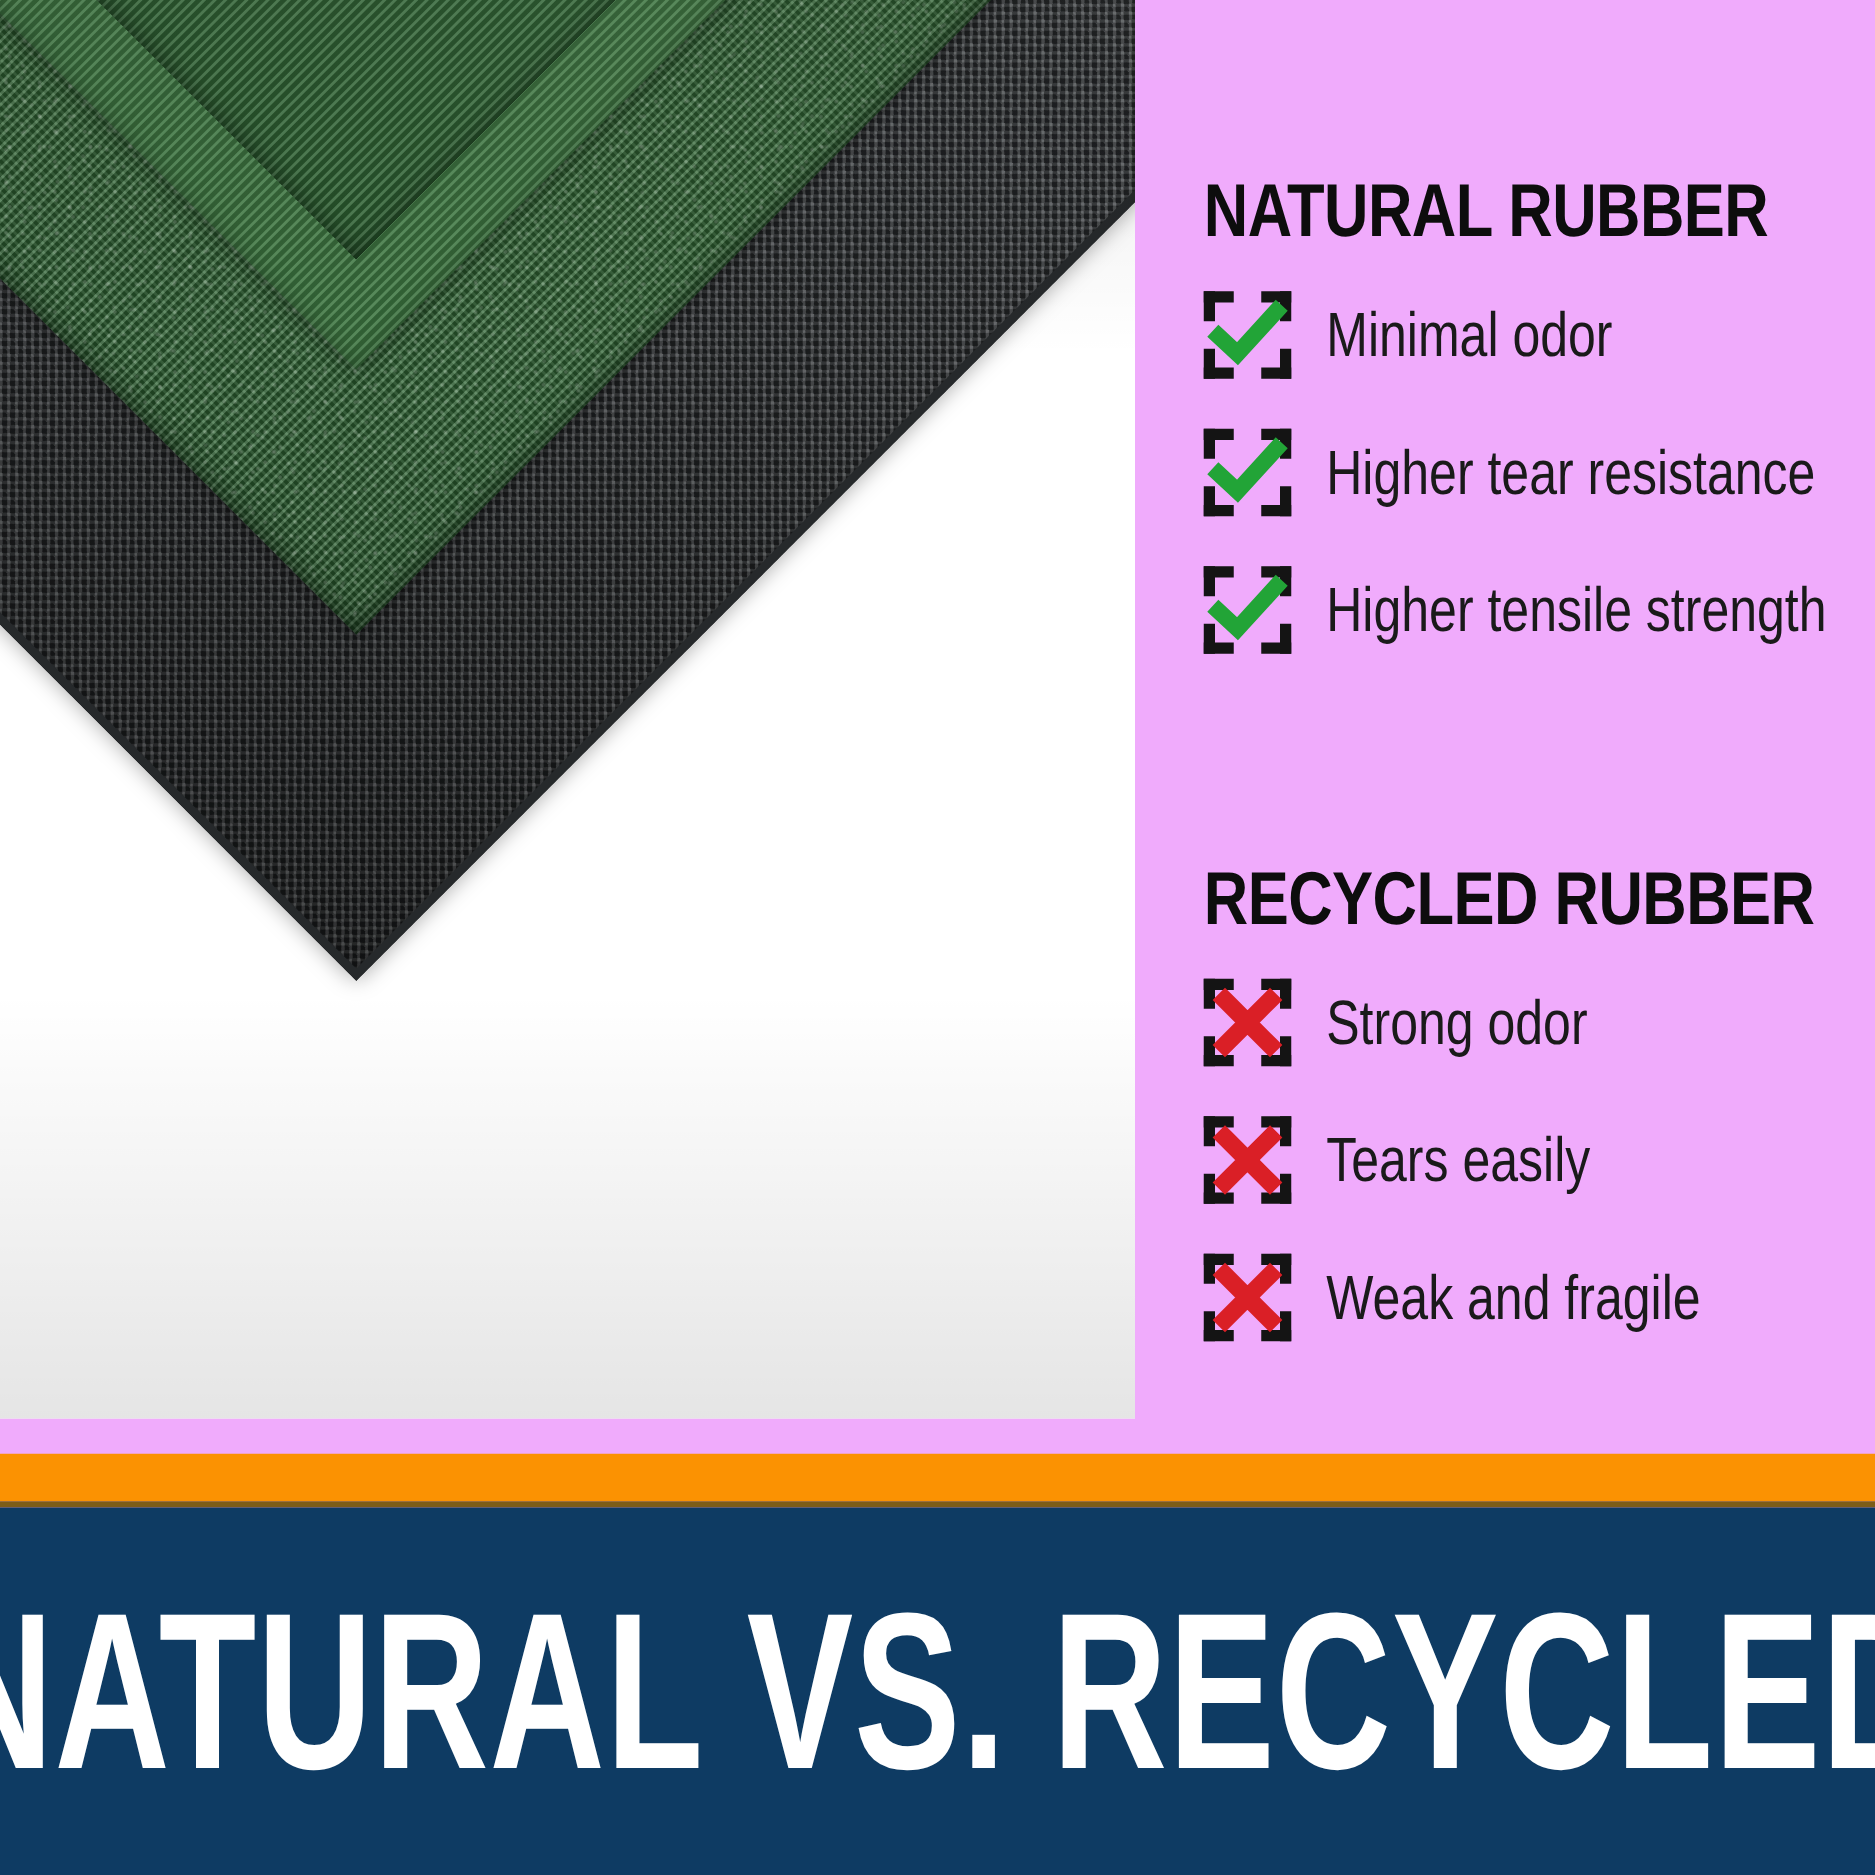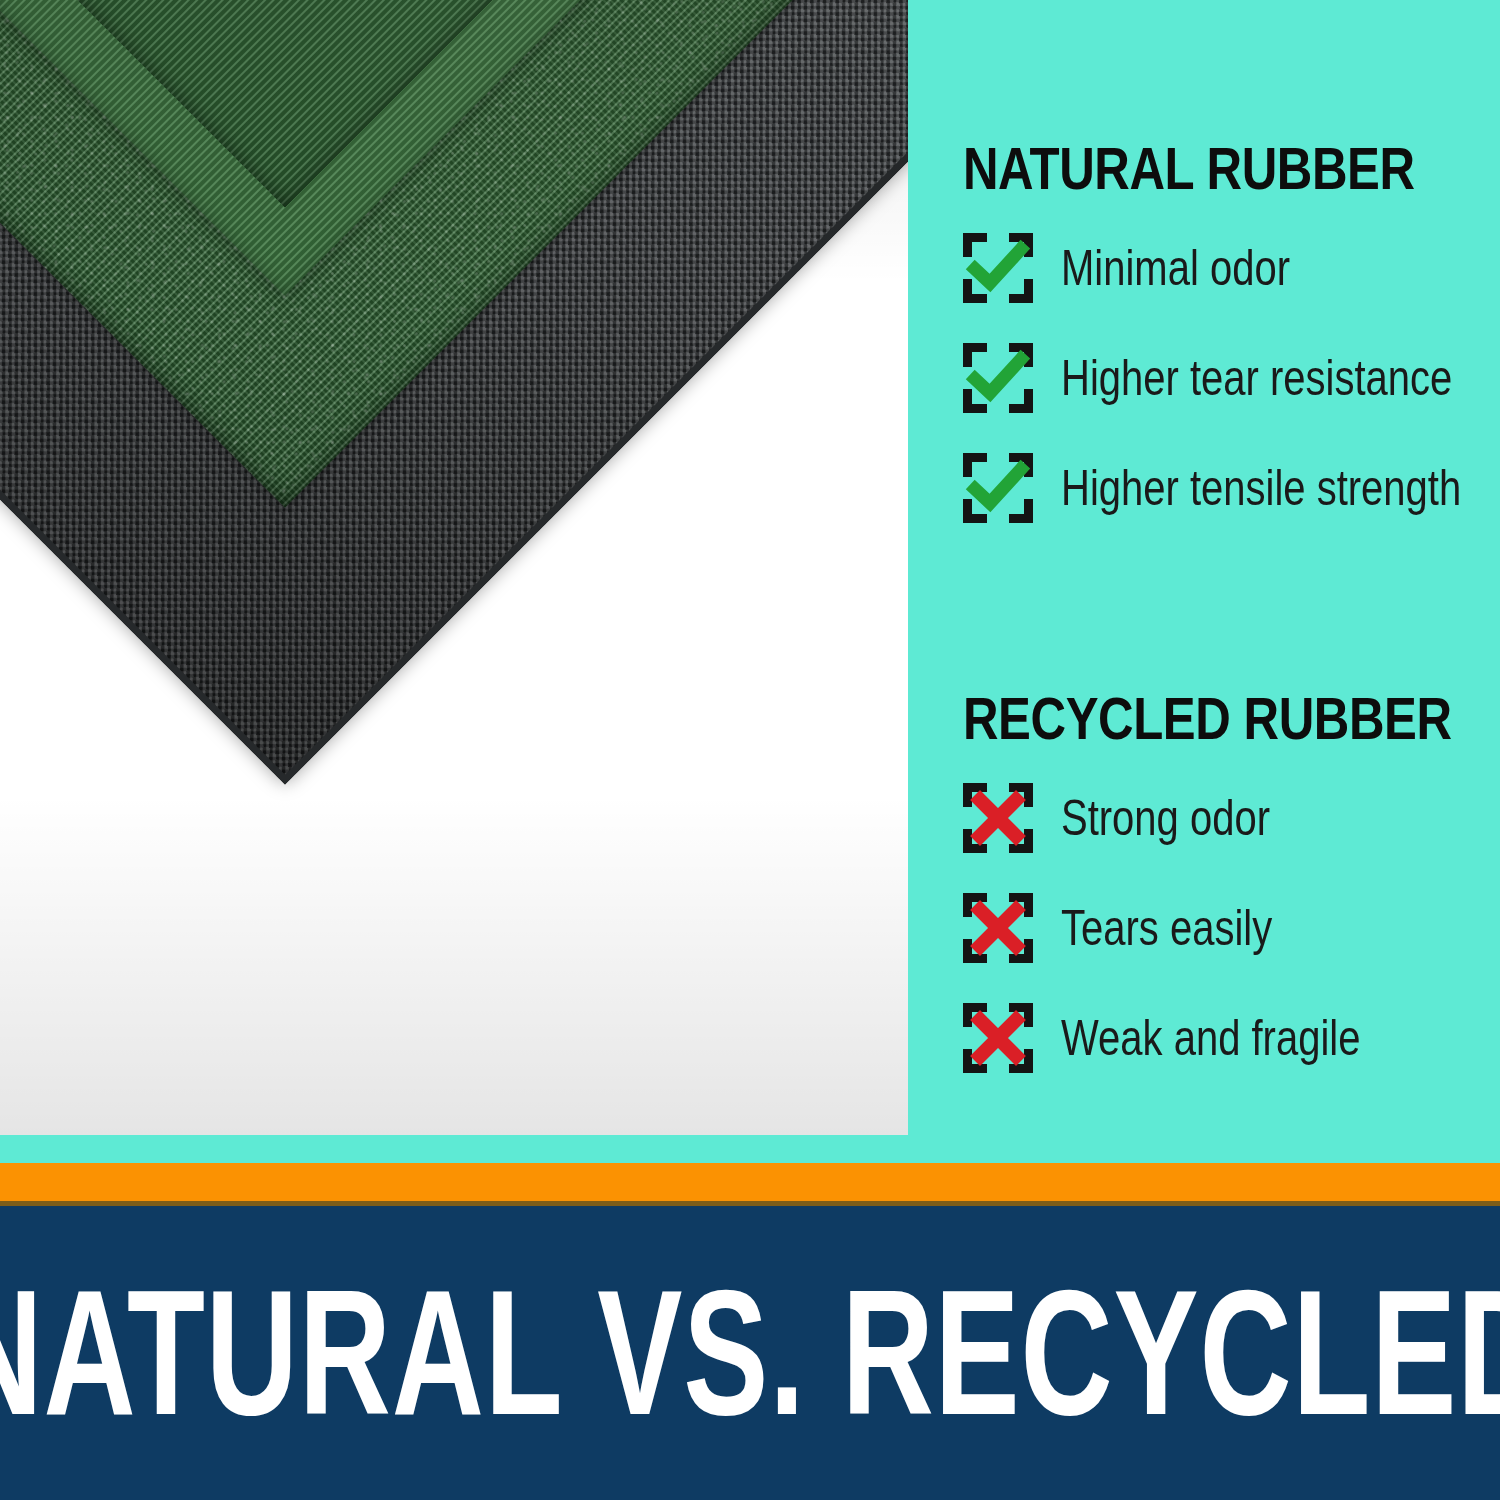--- a/index.html
+++ b/index.html
@@ -3,21 +3,21 @@
 <meta charset="utf-8">
 <style>
   html,body{margin:0;padding:0;}
   body{
     width:1500px;height:1500px;
     background:#ffffff;
     font-family:"Liberation Sans", sans-serif;
     overflow:hidden;
     position:relative;
   }
-  #root{position:absolute;inset:0;background:#5eead4;}
+  #root{position:absolute;inset:0;background:#f0abfc;}
 
   
   .photo{
     position:absolute;left:0;top:0;width:908px;height:1135px;
     overflow:hidden;background:#ffffff;
   }
   
   .mat-wrap{
     position:absolute;
     left:-330px;top:-700px;

